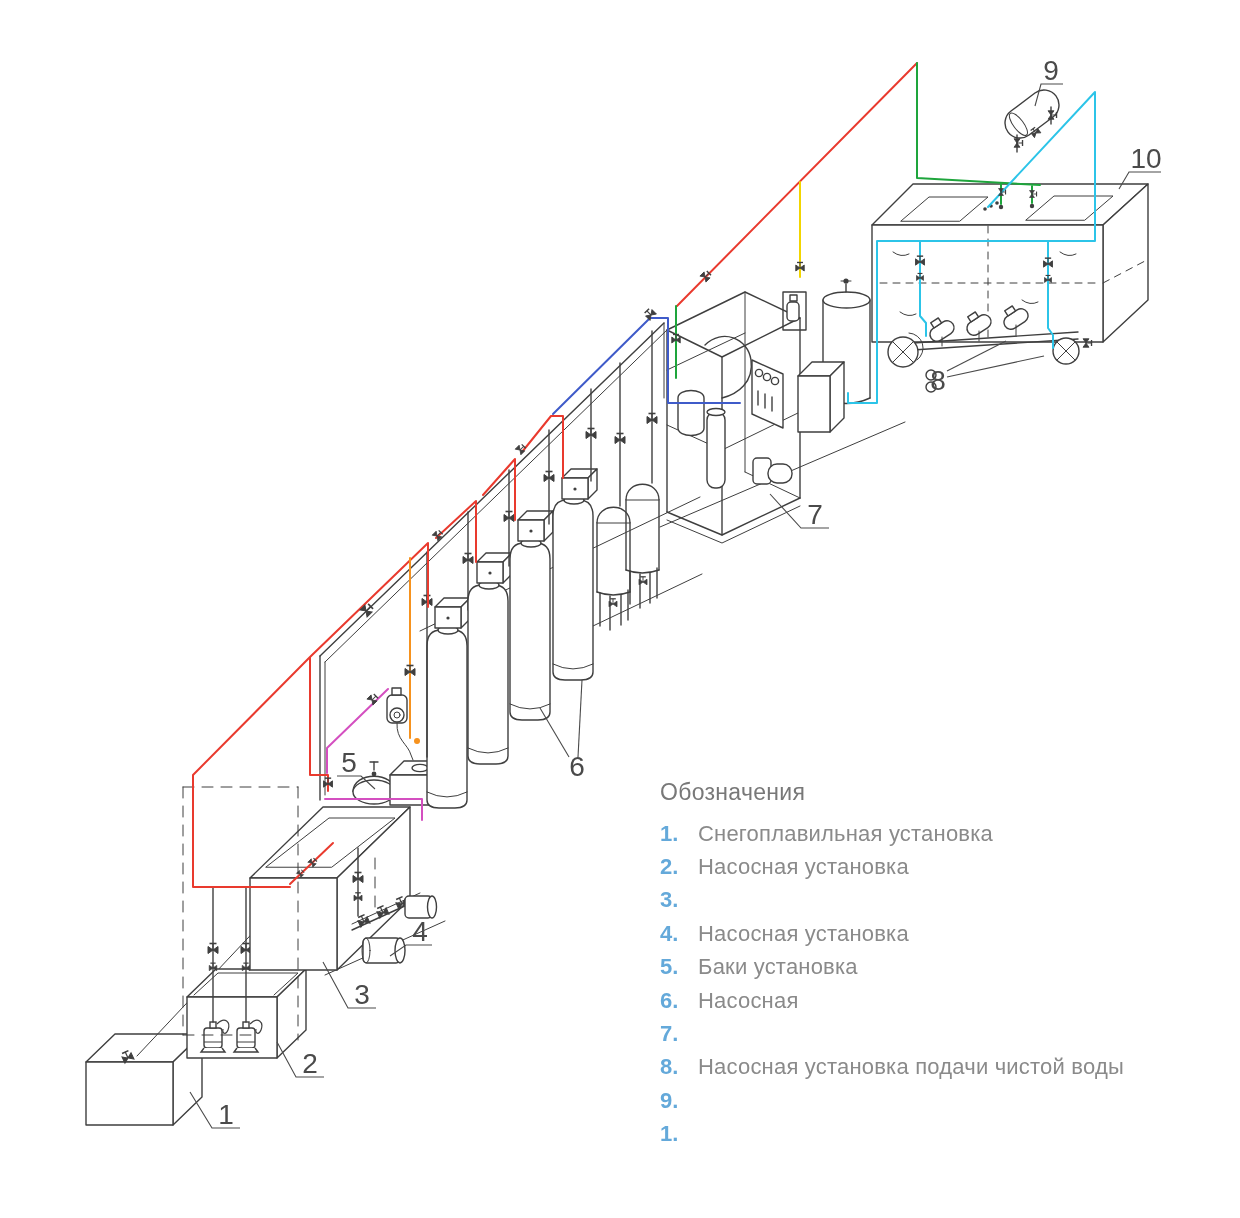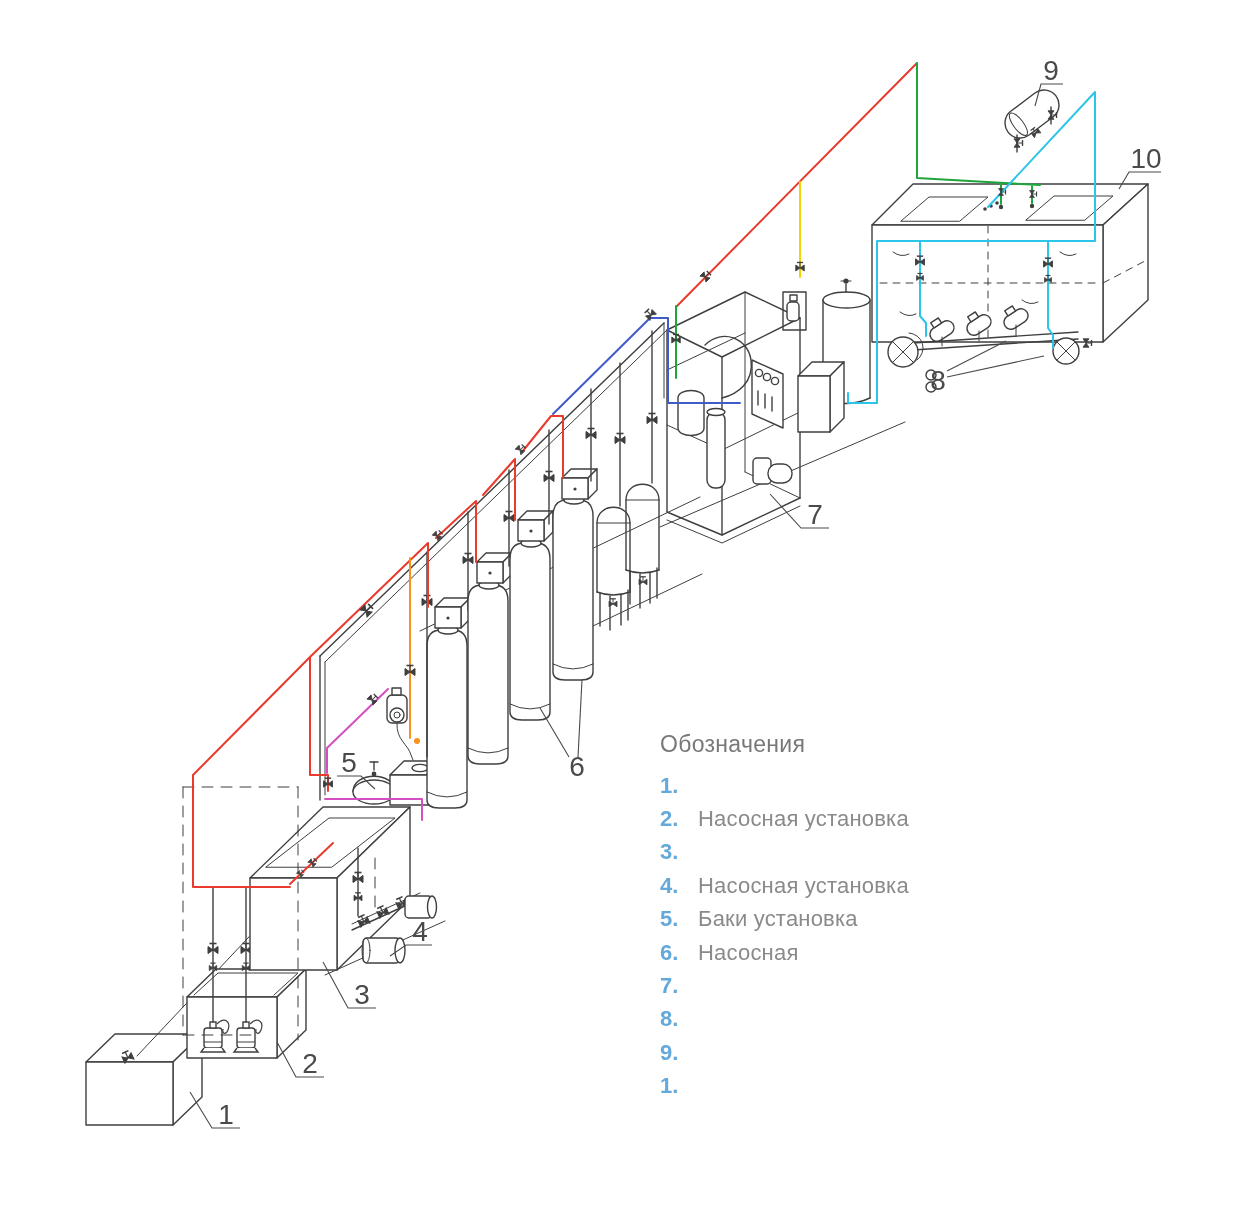--- a/index.html
+++ b/index.html
@@ -18,21 +18,21 @@
   .p-blue{stroke:var(--c-blue)}
   .p-green{stroke:var(--c-green)}
   .p-cyan{stroke:var(--c-cyan)}
   .p-yellow{stroke:var(--c-yellow)}
   .p-orange{stroke:var(--c-orange)}
   .p-magenta{stroke:var(--c-magenta)}
   .lbl{fill:var(--c-label);font-size:28px;font-weight:400;}
   .ldr{stroke:var(--c-label);stroke-width:1.1;fill:none}
 
   
-  .legend{position:absolute;left:660px;top:732px;width:540px;color:var(--c-legend_text);}
+  .legend{position:absolute;left:660px;top:780px;width:540px;color:var(--c-legend_text);}
   .legend-title{font-size:23px;line-height:24px;color:var(--c-legend_title);letter-spacing:.3px;margin:0 0 13px 0;}
   .legend-row{display:grid;grid-template-columns:38px 1fr;align-items:center;height:33.4px;}
   .legend-num{color:var(--c-legend_number);font-weight:700;font-size:22px;}
   .legend-label{color:var(--c-legend_text);font-size:22px;letter-spacing:.2px;white-space:nowrap;}
 </style>
 </head>
 <body>
 
 <div class="canvas">
 <svg width="1240" height="1218" viewBox="0 0 1240 1218">
@@ -425,20 +425,21 @@
       <polyline class="ldr" points="1119,189 1129,172 1161,172"></polyline>
       <text class="lbl" x="1146" y="168" text-anchor="middle">10</text>
     </g>
   </g>
 </svg>
 
   <div class="legend">
     <p class="legend-title">Обозначения</p>
     <div class="legend-row">
       <span class="legend-num">1.</span>
+      <span class="legend-label">Снегоплавильная установка</span>
     </div>
     <div class="legend-row">
       <span class="legend-num">2.</span>
       <span class="legend-label">Насосная установка</span>
     </div>
     <div class="legend-row">
       <span class="legend-num">3.</span>
     </div>
     <div class="legend-row">
       <span class="legend-num">4.</span>
@@ -450,20 +451,21 @@
     </div>
     <div class="legend-row">
       <span class="legend-num">6.</span>
       <span class="legend-label">Насосная</span>
     </div>
     <div class="legend-row">
       <span class="legend-num">7.</span>
     </div>
     <div class="legend-row">
       <span class="legend-num">8.</span>
+      <span class="legend-label">Насосная установка подачи чистой воды</span>
     </div>
     <div class="legend-row">
       <span class="legend-num">9.</span>
     </div>
     <div class="legend-row">
       <span class="legend-num">1.</span>
     </div>
   </div>
 </div>
 

